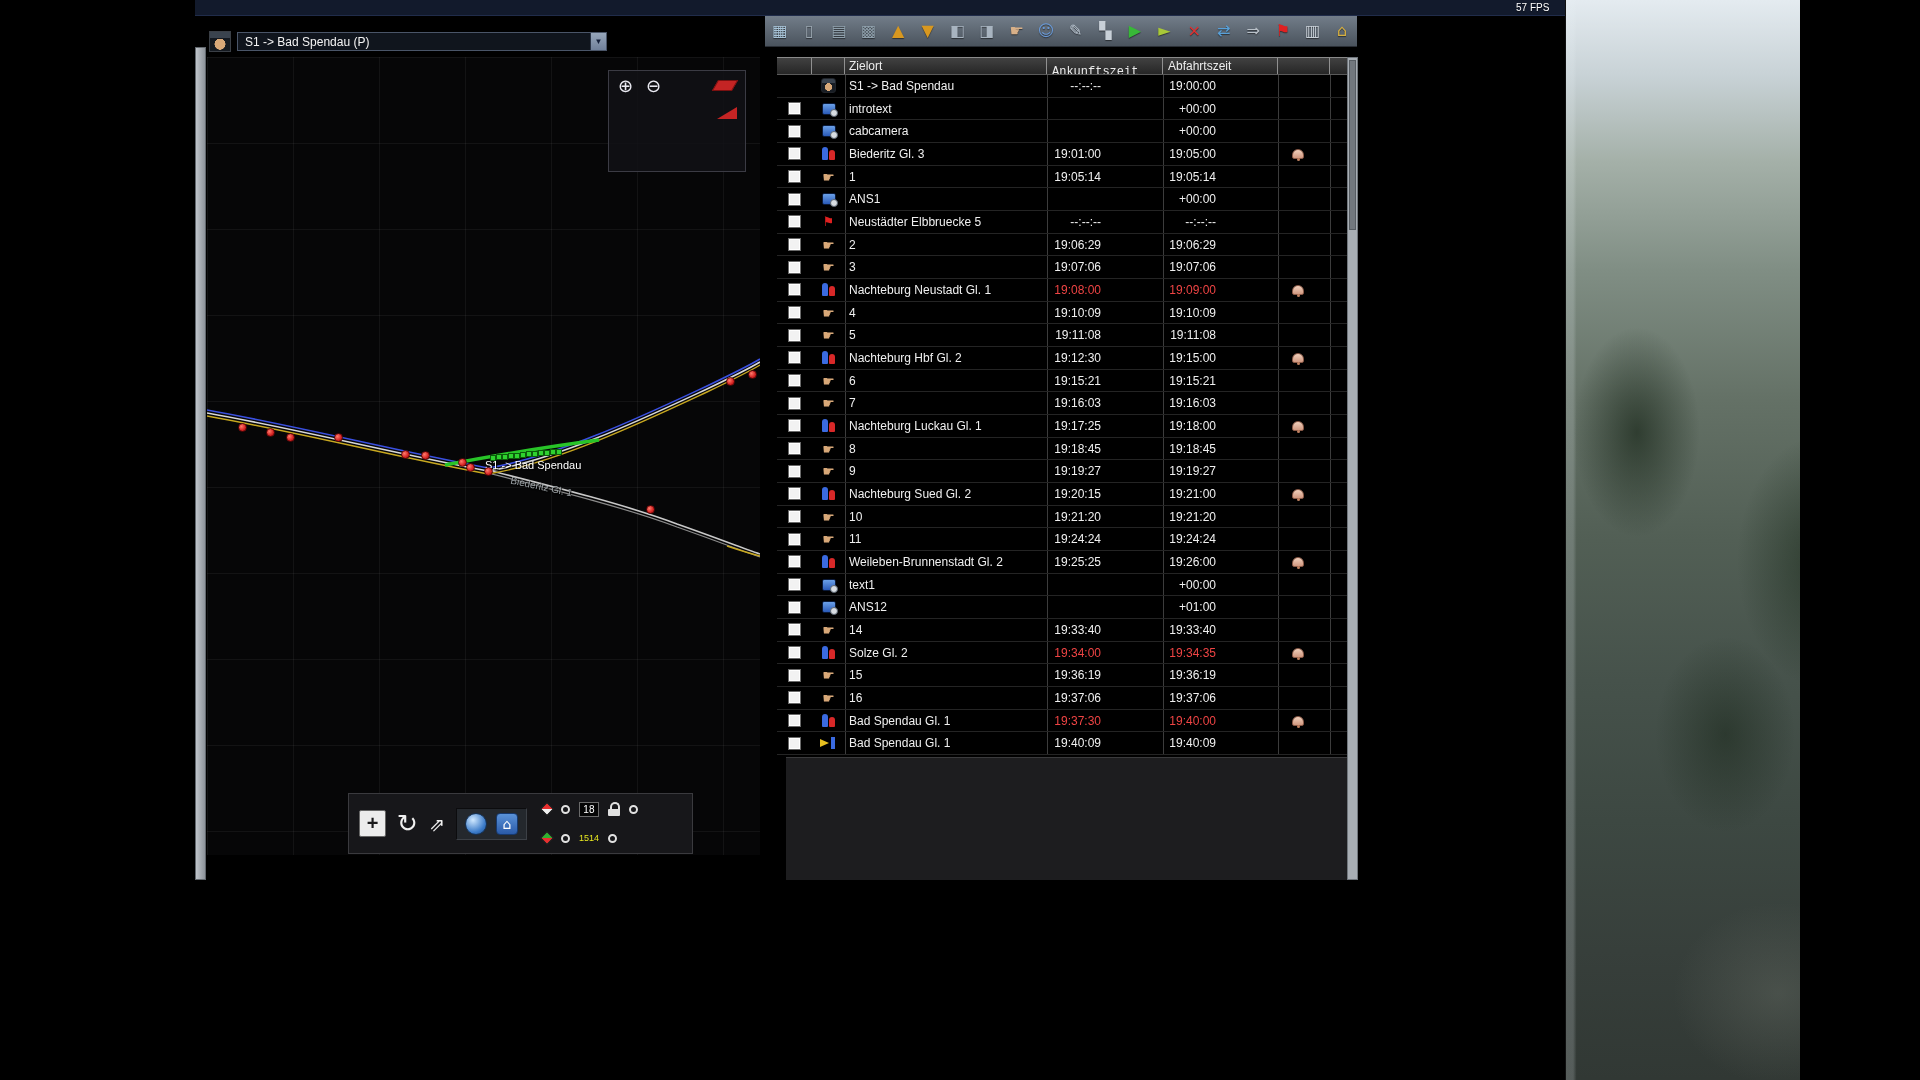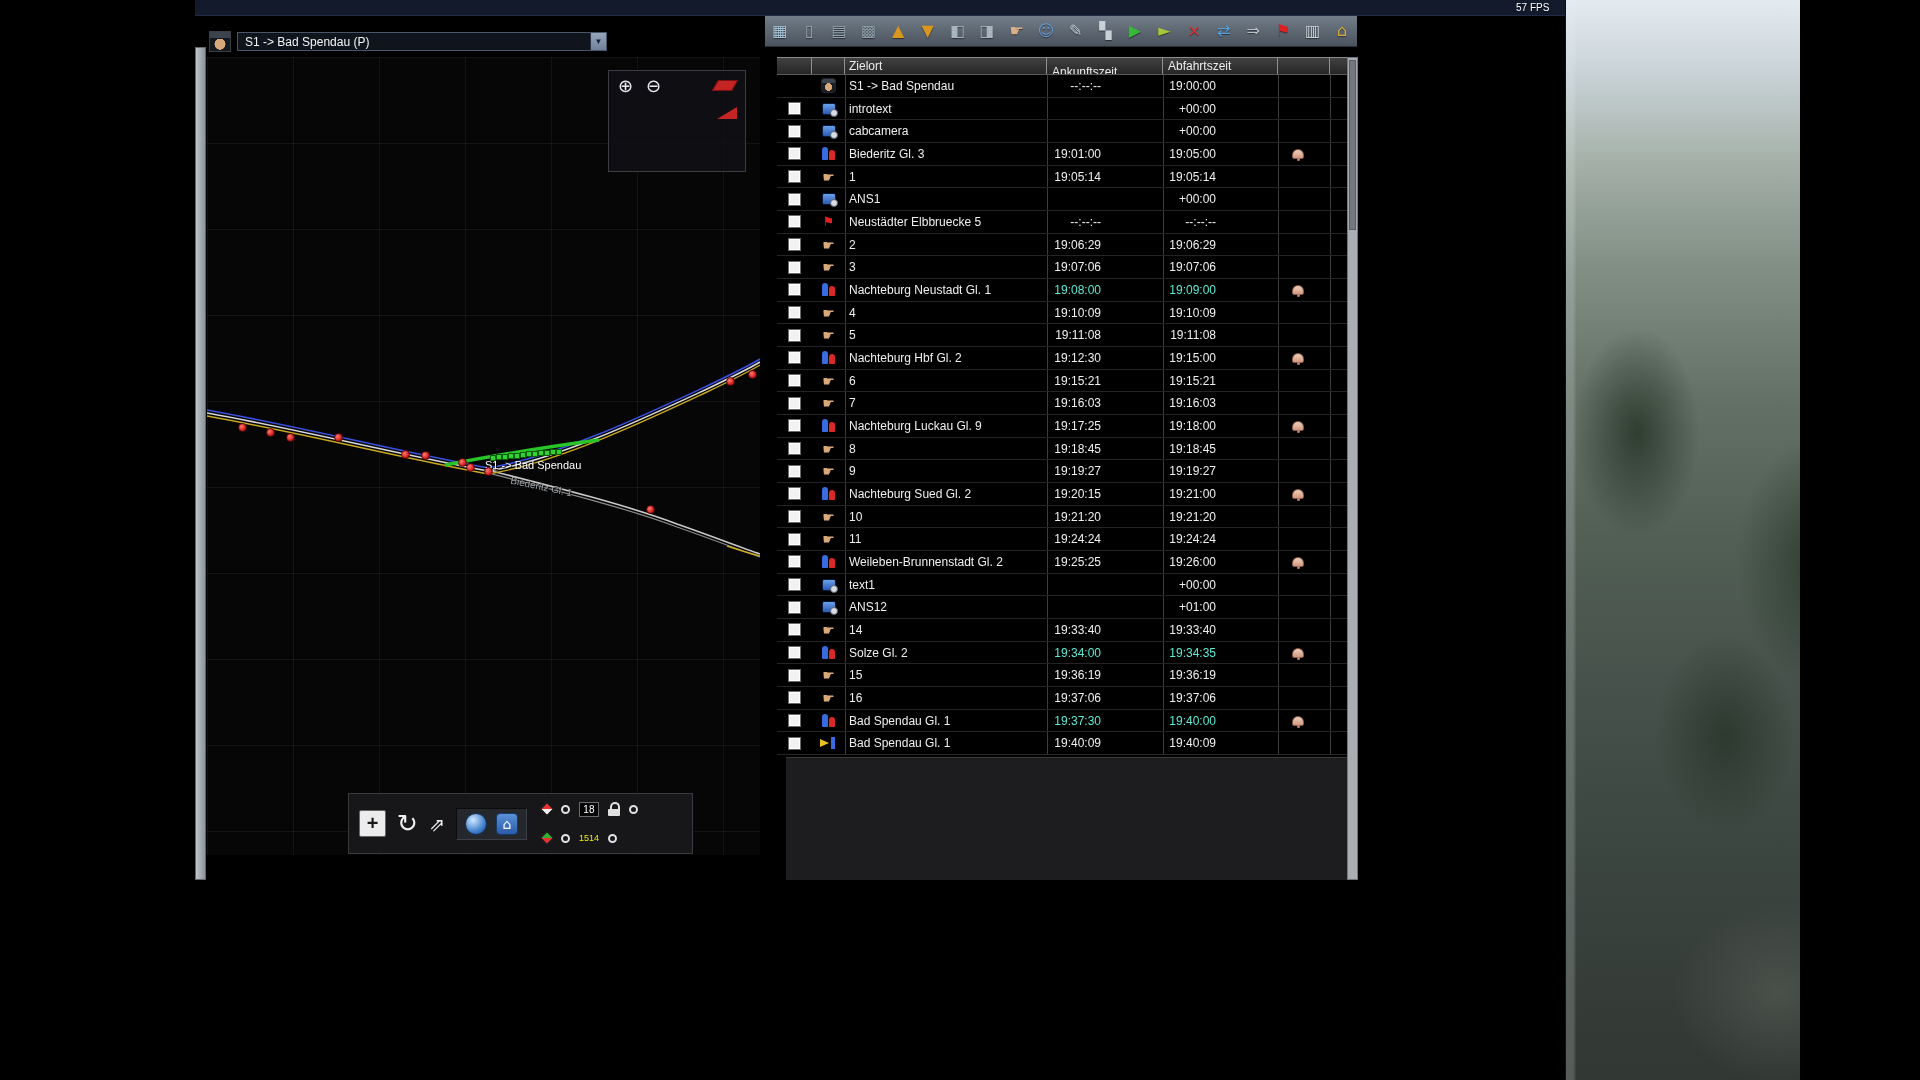--- a/index.html
+++ b/index.html
@@ -107,21 +107,21 @@
   .tt-row{flex:1 1 0;display:flex;align-items:stretch;border-bottom:1px solid #242424;cursor:pointer;}
   .cell{display:flex;align-items:center;overflow:hidden;}
   .c-check{width:35px;justify-content:center;}
   .c-icon{width:33px;justify-content:center;}
   .c-name{width:202px;padding-left:3px;font-size:12px;}
   .c-arr{width:116px;justify-content:flex-end;padding-right:62px;font-size:12px;}
   .c-dep{width:115px;justify-content:flex-end;padding-right:62px;font-size:12px;}
   .c-bell{width:52px;padding-left:13px;}
   .c-extra{width:17px;}
   .tt-row .c-name,.tt-row .c-arr,.tt-row .c-dep,.tt-row .c-bell,.tt-row .c-extra{border-left:1px solid #3c3c3c;}
-  .red{color:#5eead4;}
+  .red{color:#ef4444;}
   .checkbox{width:13px;height:13px;background:#f2f2f2;border:1px solid #6a6a6a;box-shadow:inset 0 0 0 1px #ffffff;cursor:pointer;}
 
   
   .ricon{display:inline-block;}
   .icon-driver{width:15px;height:15px;border-radius:3px;border:1px solid #20242a;
     background:radial-gradient(circle at 50% 62%, #d8a878 0 36%, transparent 38%),
                linear-gradient(180deg,#3a434e 0 32%,#181d24 32%);}
   .icon-screen{position:relative;width:14px;height:12px;border:1px solid #0a1a3a;border-radius:2px;
     background:linear-gradient(180deg,#6aa0e8,#2a5ab8);}
   .icon-screen::after{content:'';position:absolute;right:-3px;bottom:-3px;width:6px;height:6px;border-radius:50%;
@@ -260,21 +260,21 @@
       <span class="radio"></span>
       <span></span>
     </span>
   </div>
 
   <div class="abs table">
     <div class="tt-head">
       <div class="cell c-check"></div>
       <div class="cell c-icon"></div>
       <div class="cell c-name">Zielort</div>
-      <div class="cell c-arr" style="justify-content:flex-start;padding:12px 0 0 5px;">Ankunftszeit</div>
+      <div class="cell c-arr" style="justify-content:flex-start;padding:12px 0 0 5px;font-family:Liberation Mono, monospace;">Ankunftszeit</div>
       <div class="cell c-dep" style="justify-content:flex-start;padding:0 0 0 5px;">Abfahrtszeit</div>
       <div class="cell c-bell"></div>
       <div class="cell c-extra" style="border-right:none;"></div>
     </div>
     <div class="tt-body" id="tt-body">
         <div class="tt-row">
           <div class="cell c-check"></div>
           <div class="cell c-icon">
             <div class="ricon icon-driver"></div>
           </div>
@@ -472,21 +472,21 @@
           <div class="cell c-bell"></div>
           <div class="cell c-extra"></div>
         </div>
         <div class="tt-row">
           <div class="cell c-check">
             <div class="checkbox"></div>
           </div>
           <div class="cell c-icon">
             <div class="ricon icon-station"></div>
           </div>
-          <div class="cell c-name">Nachteburg Luckau Gl. 9</div>
+          <div class="cell c-name">Nachteburg Luckau Gl. 1</div>
           <div class="cell c-arr">19:17:25</div>
           <div class="cell c-dep">19:18:00</div>
           <div class="cell c-bell">
             <div class="bell"></div>
           </div>
           <div class="cell c-extra"></div>
         </div>
         <div class="tt-row">
           <div class="cell c-check">
             <div class="checkbox"></div>

